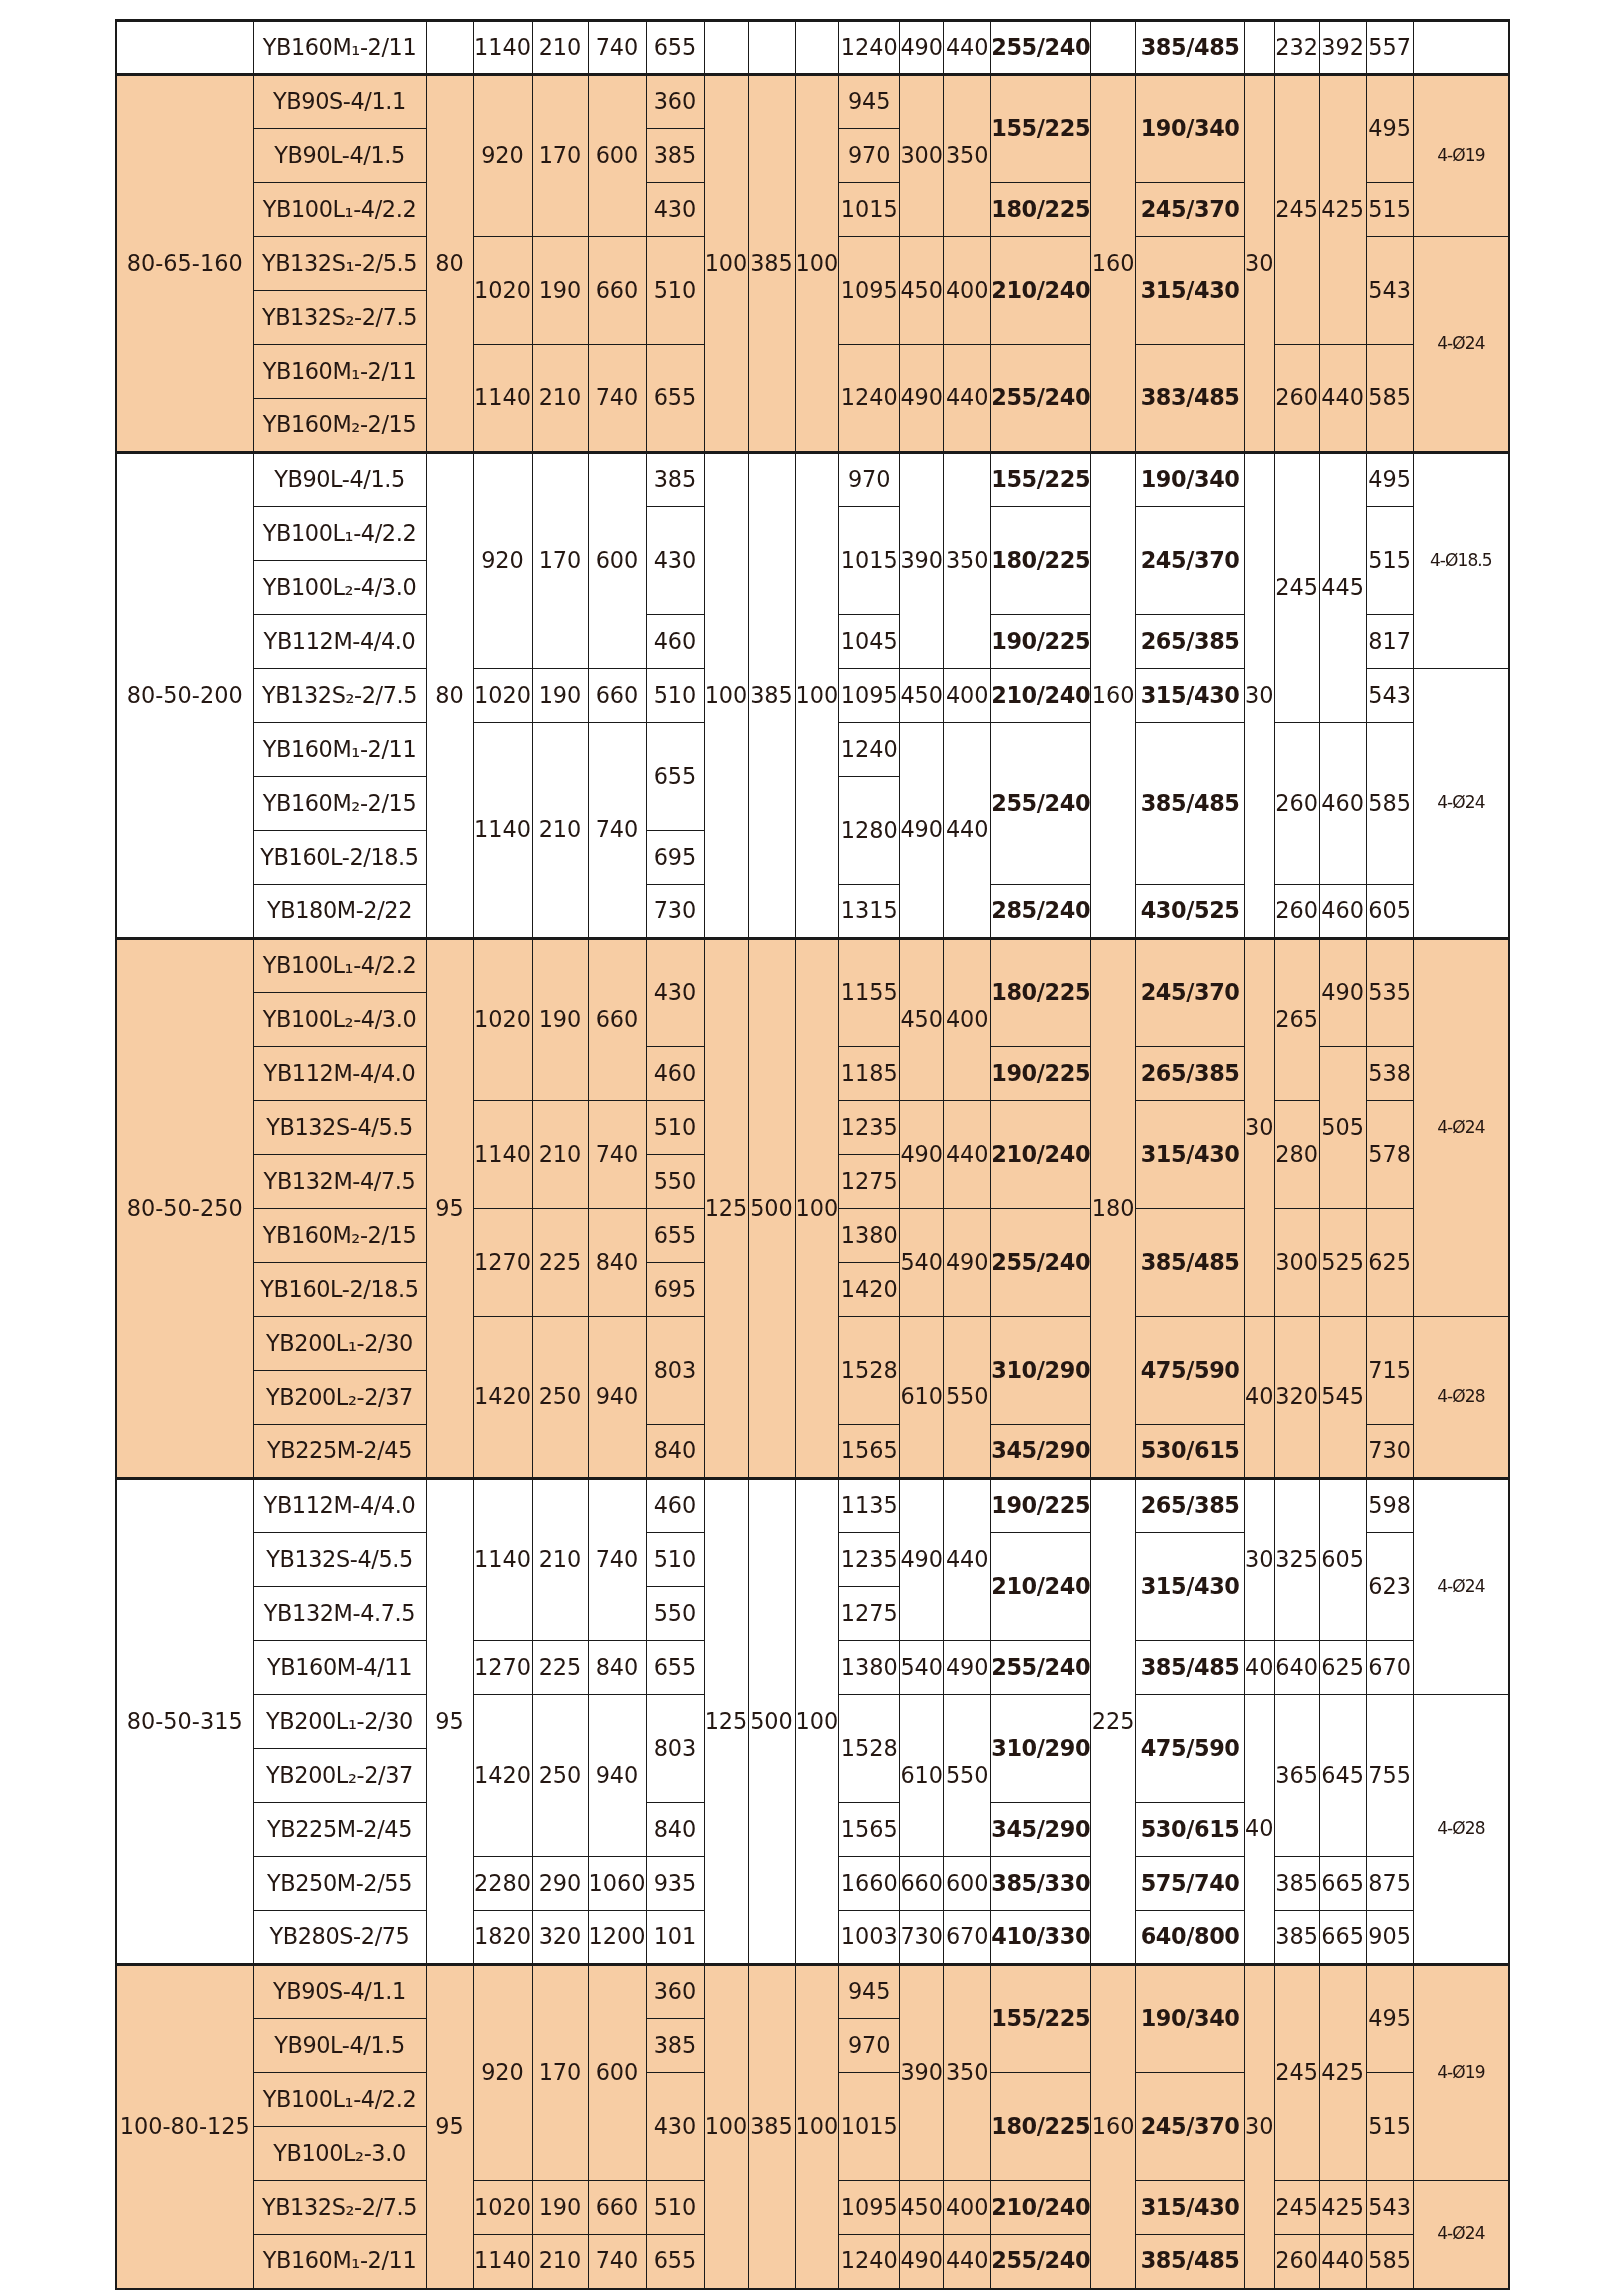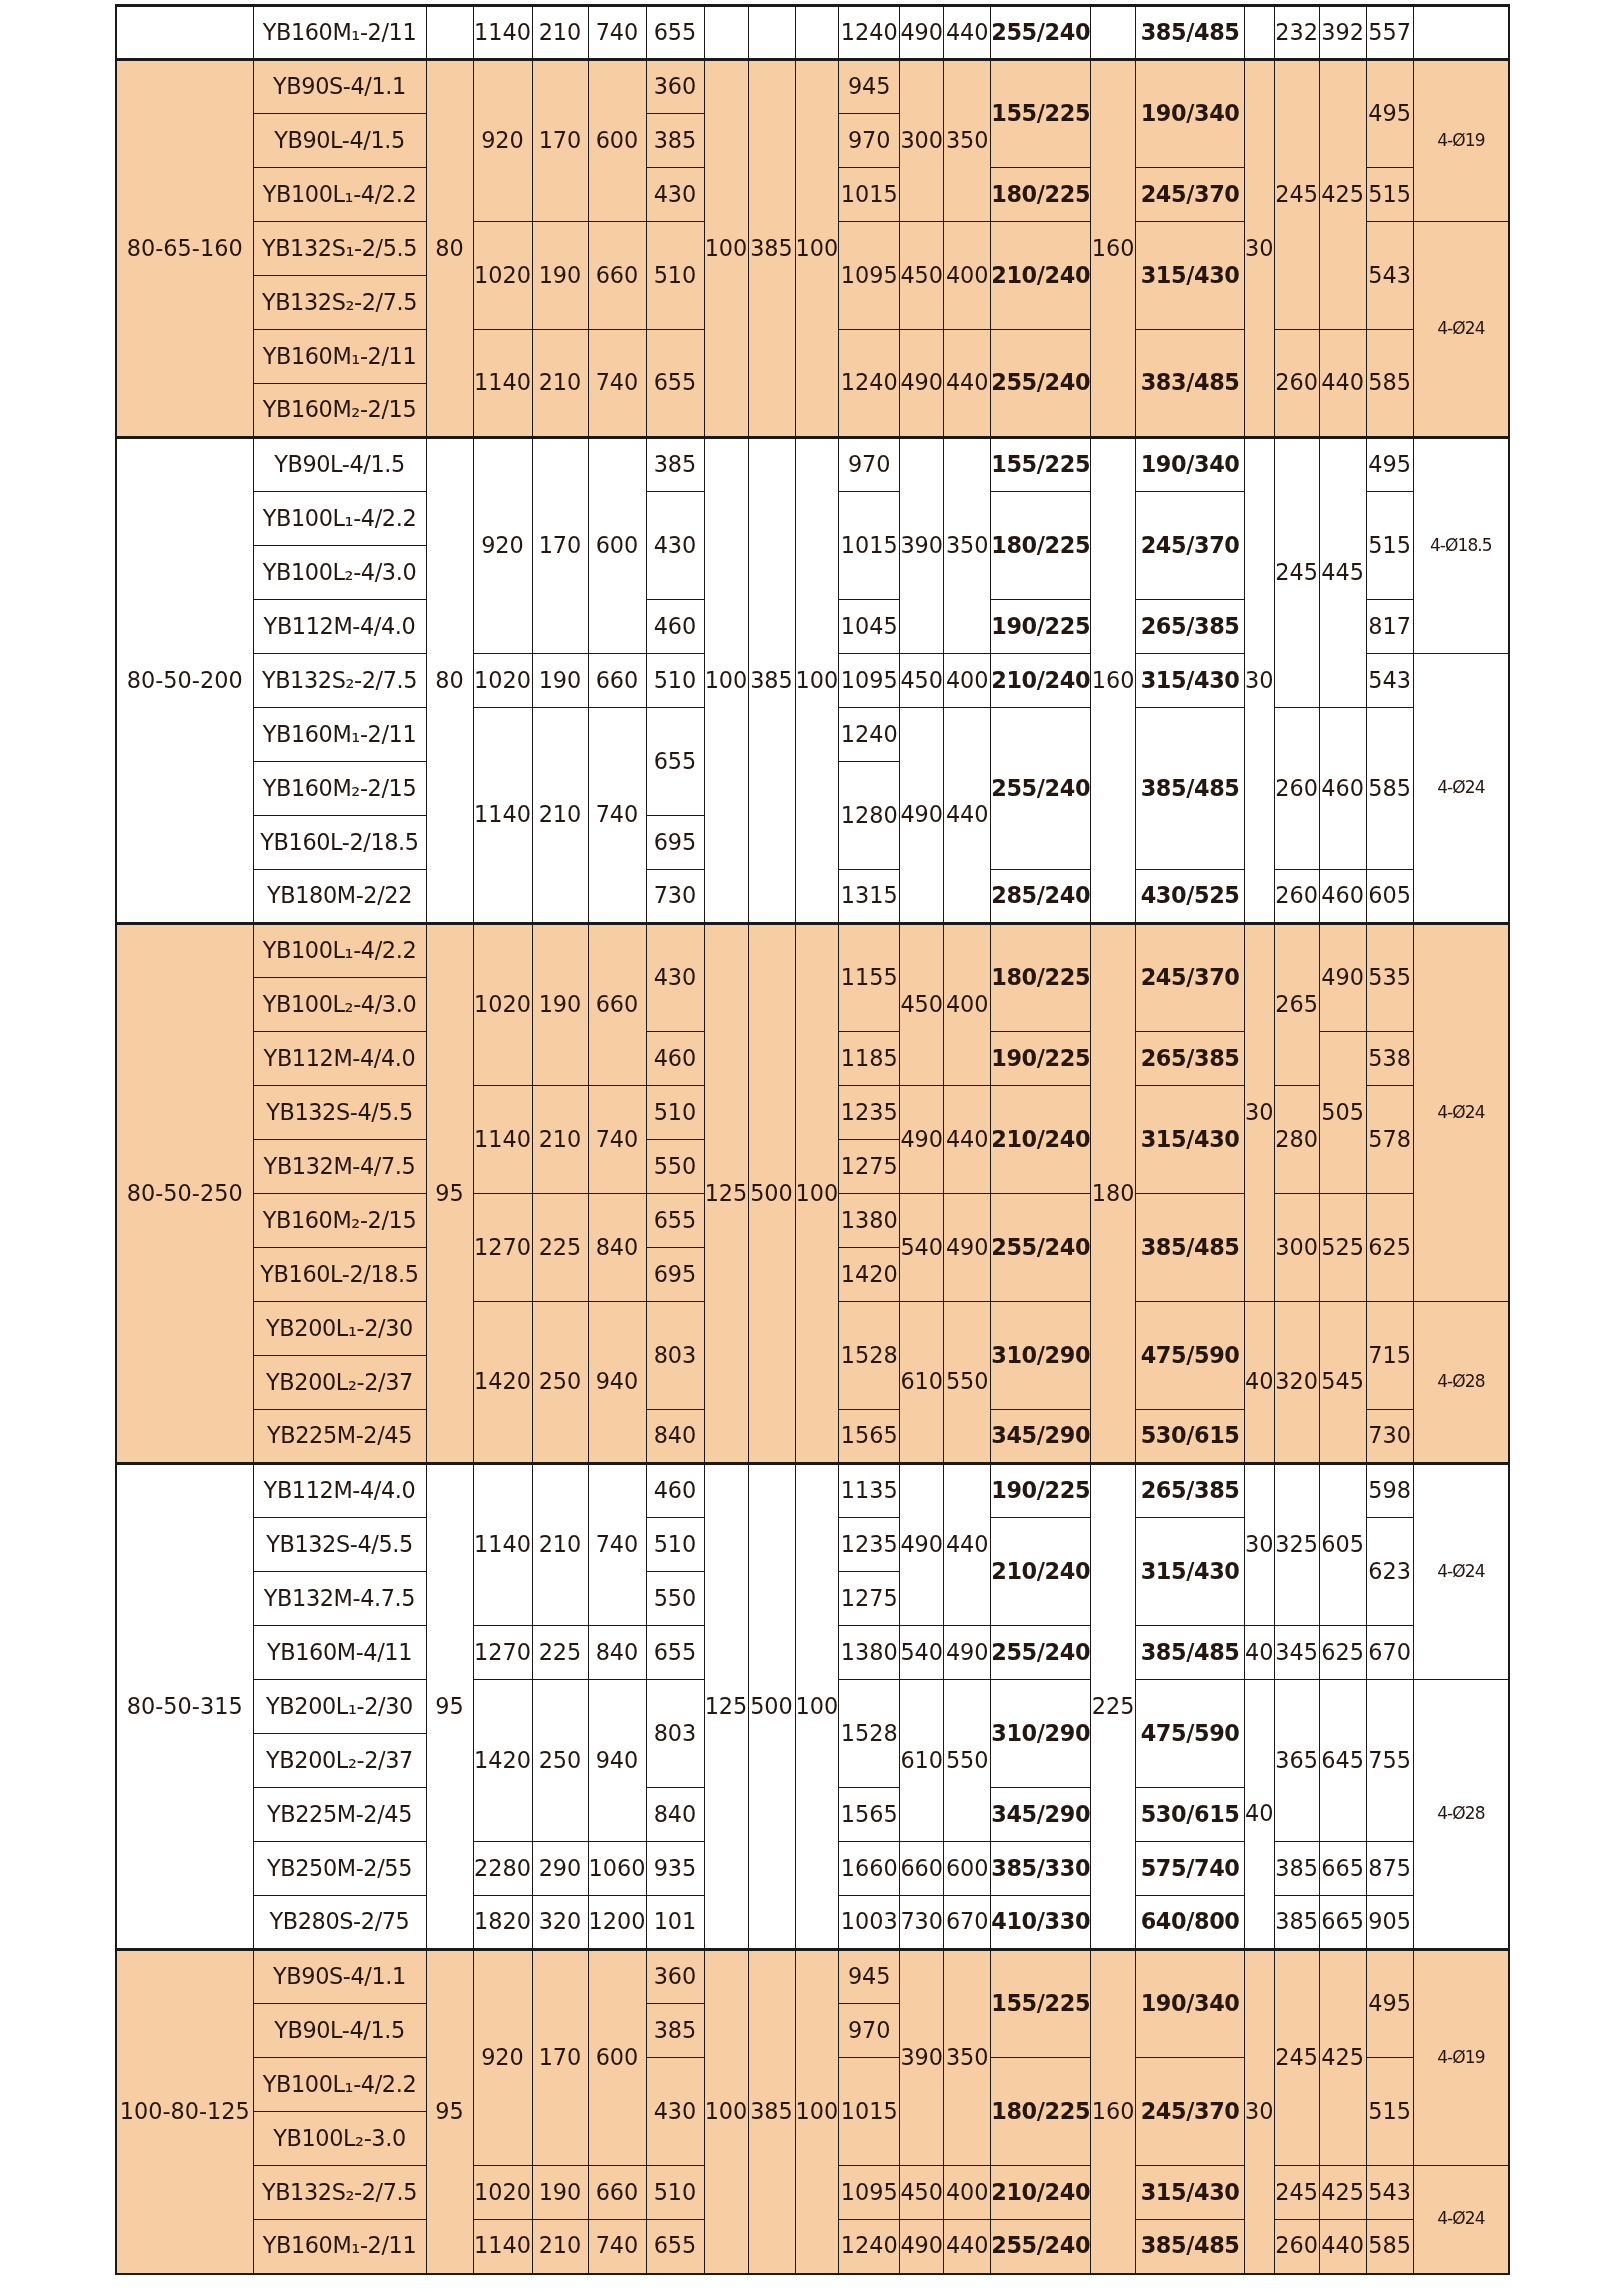--- a/index.html
+++ b/index.html
@@ -6,21 +6,21 @@
     --tan:#F7CDA4;
     --white:#FFFFFF;
     --border:#1a1a1a;
     --text:#241712;
     --page:#FFFFFF;
   }
   html,body{margin:0;padding:0;}
   body{width:1620px;height:2291px;background:var(--page);}
   .page{position:relative;width:1620px;height:2291px;overflow:hidden;
         font-family:"DejaVu Sans","Liberation Sans",sans-serif;}
-  table.spec{position:absolute;left:115px;top:4px;border-collapse:collapse;
+  table.spec{position:absolute;left:115px;top:19px;border-collapse:collapse;
              table-layout:fixed;border:2.7px solid var(--border);}
   td{border:1.8px solid var(--border);padding:0;text-align:center;vertical-align:middle;
      font-size:22.4px;color:var(--text);white-space:nowrap;line-height:1.05;overflow:visible;}
   tr{height:54px;}
   tr.group-start td{border-top:3.6px solid var(--border);}
   tr.tan td{background:var(--tan);}
   tr.white td{background:var(--white);}
   td.c1{letter-spacing:-0.4px;}
   td.c13,td.c15{letter-spacing:-0.4px;font-weight:bold;}
   td.c20{font-size:17px;letter-spacing:-0.9px;}
@@ -388,21 +388,21 @@
           <td class="c3">1270</td>
           <td class="c4">225</td>
           <td class="c5">840</td>
           <td class="c6">655</td>
           <td class="c10">1380</td>
           <td class="c11">540</td>
           <td class="c12">490</td>
           <td class="c13">255/240</td>
           <td class="c15">385/485</td>
           <td class="c16">40</td>
-          <td class="c17">345</td>
+          <td class="c17">640</td>
           <td class="c18">625</td>
           <td class="c19">670</td>
         </tr>
         <tr class="white">
           <td class="c1">YB200L₁-2/30</td>
           <td class="c3" rowspan="3">1420</td>
           <td class="c4" rowspan="3">250</td>
           <td class="c5" rowspan="3">940</td>
           <td class="c6" rowspan="2">803</td>
           <td class="c10" rowspan="2">1528</td>

